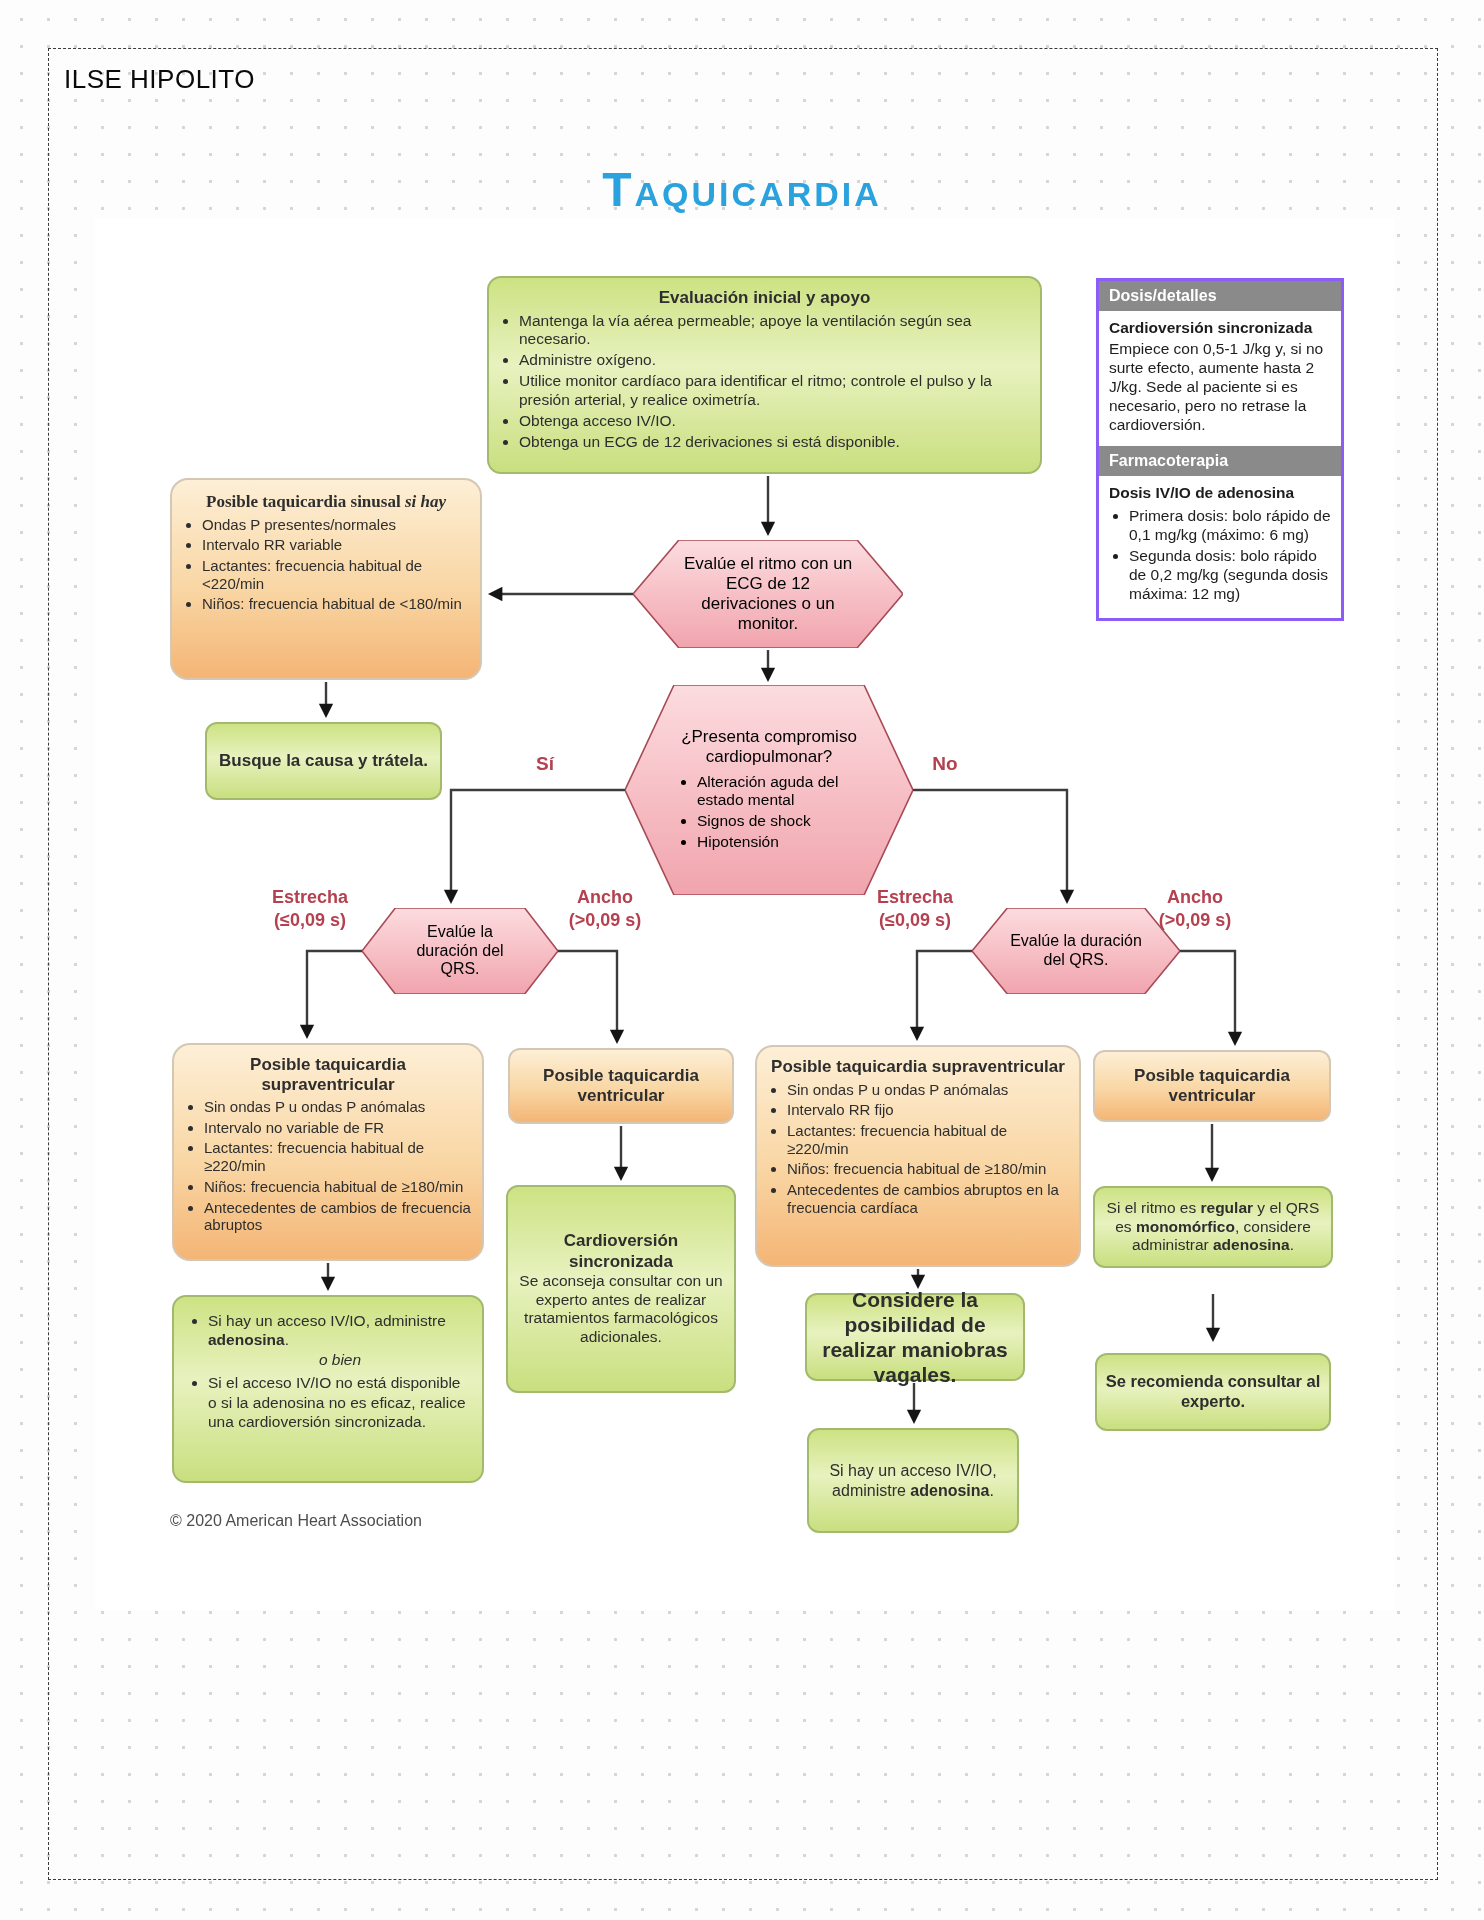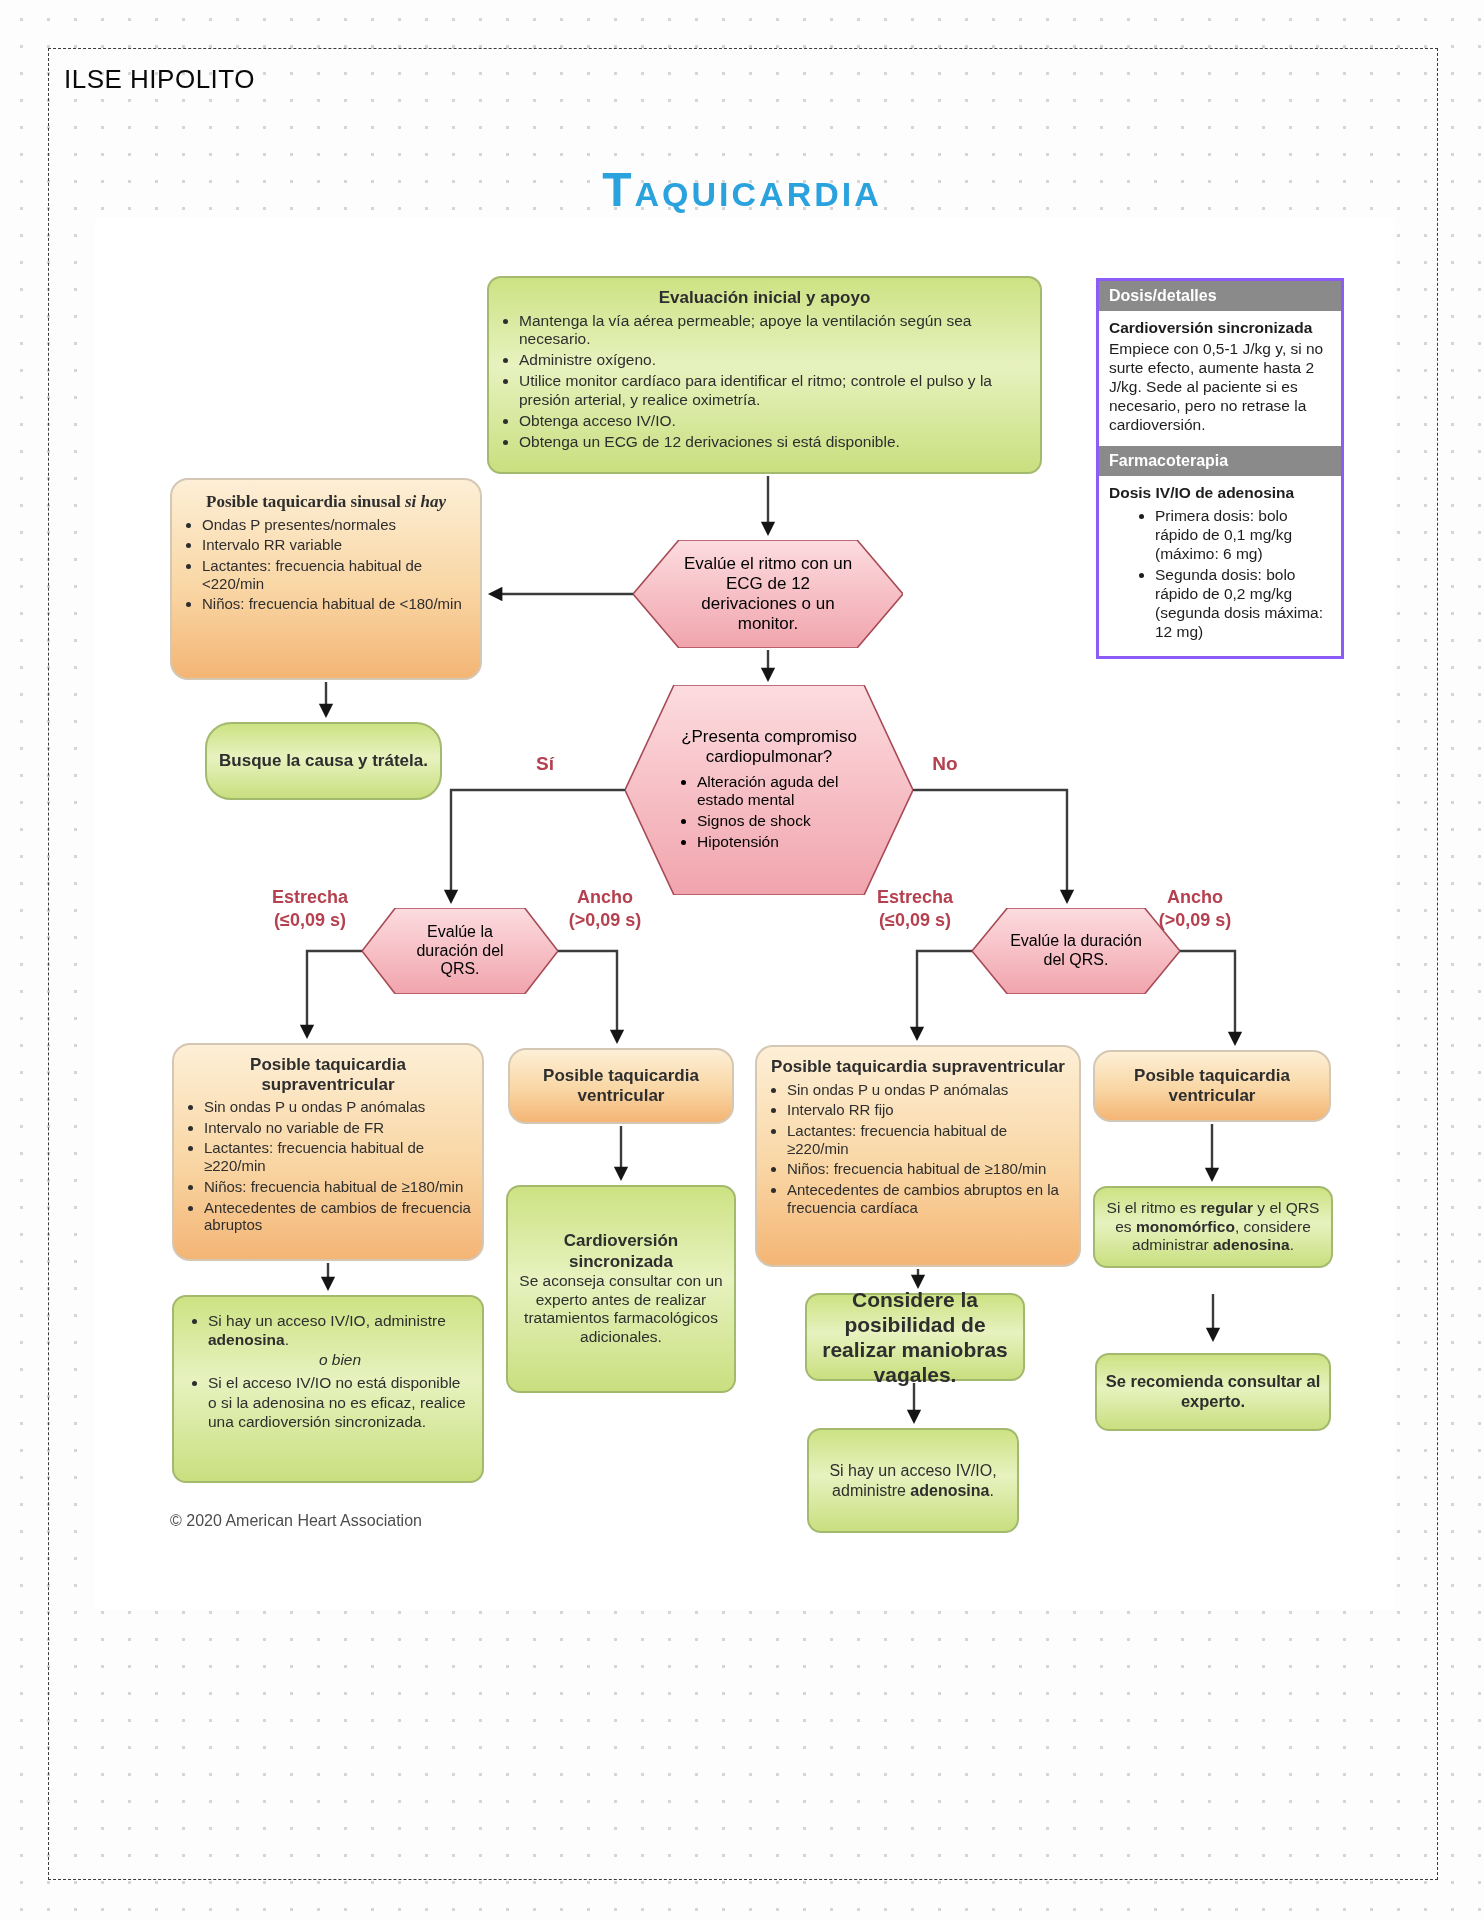--- a/index.html
+++ b/index.html
@@ -31,35 +31,35 @@
     border:2px solid #a3b96e;border-radius:14px;
   }
   .orange{
     background:linear-gradient(180deg,#fdefd6 0%,#f9d6a4 55%,#f4b575 100%);
     border:2px solid #d4c7b4;border-radius:18px;
   }
   .roundier{border-radius:26px;}
   .box-title{font-weight:700;text-align:center;font-size:17px;line-height:1.15;padding:10px 8px 2px 8px;}
   .bullets{margin:2px 0 0 0;padding:0 8px 6px 30px;font-size:15px;line-height:1.18;}
   .bullets li{margin:0 0 3px 0;}
-  .centerbox{display:flex;flex-direction:column;justify-content:center;align-items:center;text-align:center;font-size:16px;line-height:1.2;padding:6px 8px;}
+  .centerbox{display:flex;flex-direction:column;justify-content:center;align-items:center;text-align:center;font-size:16px;line-height:1.2;padding:6px 8px;border-radius:12px;}
   .bold{font-weight:700;}
   .hex{position:absolute;}
   .hex svg.hexbg{position:absolute;left:0;top:0;width:100%;height:100%;}
   .hex .hex-content{position:relative;width:100%;height:100%;display:flex;flex-direction:column;justify-content:center;text-align:center;}
   .hex-title{font-weight:400;font-size:17px;line-height:1.18;}
   .hex-bullets{margin:6px 0 0 0;padding:0 46px 0 72px;text-align:left;font-size:15.5px;line-height:1.2;}
   .hex-bullets li{margin-bottom:2px;}
   .branch-label{position:absolute;font-weight:700;text-align:center;font-size:18px;line-height:1.25;}
   .sidebar{position:absolute;left:1096px;top:278px;width:248px;border:3px solid #8b5cf6;background:#fff;box-sizing:border-box;}
   .sb-header{color:#fff;font-weight:700;font-size:16px;padding:6px 10px;}
   .sb-body{padding:8px 10px 12px 10px;font-size:15.5px;line-height:1.22;color:#1d1d1d;}
   .sb-title{font-weight:700;margin-bottom:2px;}
   .sb-bullets{margin:4px 0 0 0;padding-left:20px;}
-  .sb-bullets li{margin-bottom:2px;margin-left:26px;}
+  .sb-bullets li{margin-bottom:2px;}
   .copyright{position:absolute;left:170px;top:1512px;font-size:16px;color:#4d4d4d;}
   .obien{text-align:center;font-style:italic;}
   svg.overlay{position:absolute;left:0;top:0;pointer-events:none;}
   .adeno-bullets{margin:0;padding:14px 10px 6px 34px;font-size:15.5px;line-height:1.25;}
   .adeno-bullets li{margin-bottom:4px;}
 </style>
 </head>
 <body>
 
 <svg width="0" height="0" style="position:absolute" aria-hidden="true">

